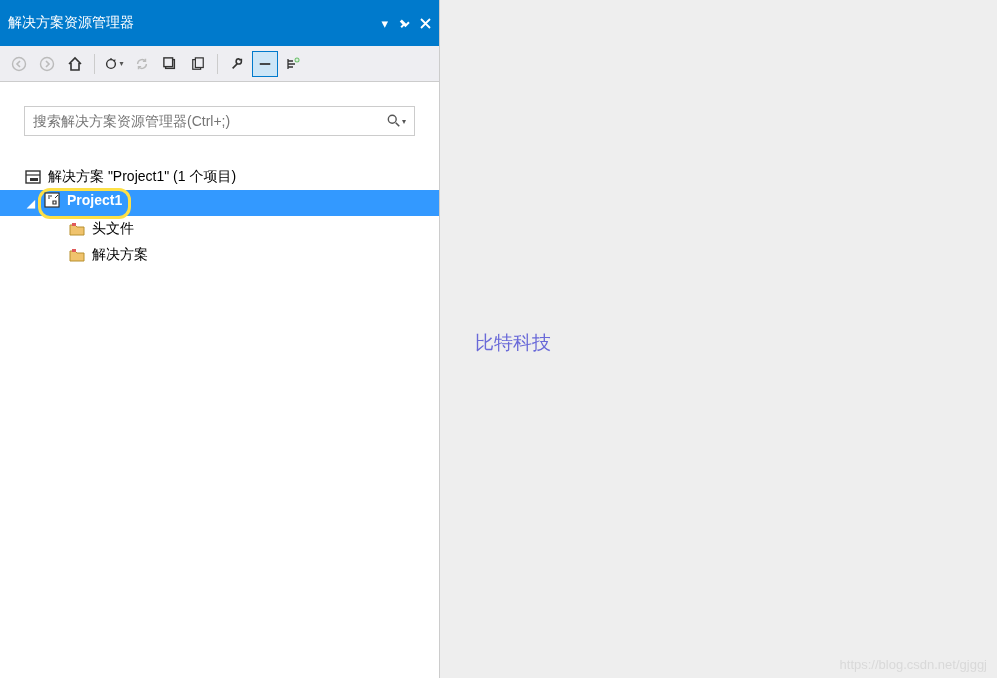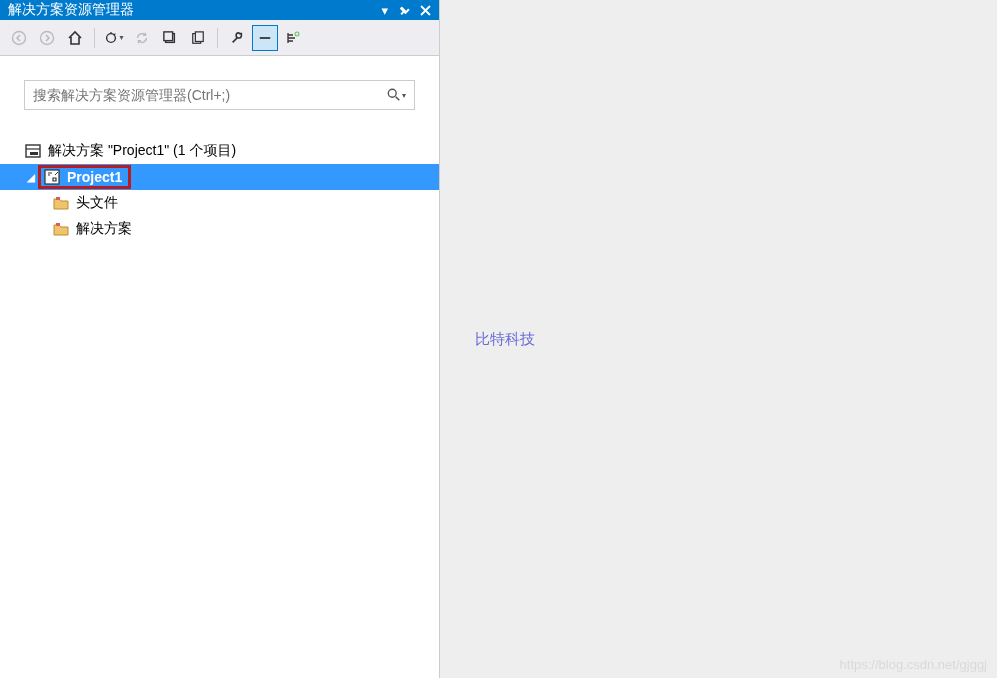--- a/index.html
+++ b/index.html
@@ -16,21 +16,21 @@
   width: 440px;
   height: 678px;
   background: #fff;
   border-right: 1px solid #ccc;
   display: flex;
   flex-direction: column;
 }
 .titlebar {
   background: #007acc;
   color: #fff;
-  height: 20px;
+  height: 46px;
   display: flex;
   align-items: center;
   padding: 0 8px;
   font-size: 14px;
 }
 .titlebar .title { flex: 1; }
 .titlebar .win-controls { display: flex; gap: 10px; align-items: center; }
 .titlebar .win-controls span { cursor: pointer; font-size: 13px; }
 .toolbar {
   height: 36px;
@@ -98,34 +98,34 @@
 .tree-row.selected .expander { color: #fff; }
 .tree-row .node-icon {
   width: 18px; height: 16px;
   display: inline-flex; align-items: center; justify-content: center;
   margin-right: 6px;
 }
 .tree-row .node-label { font-size: 14px; }
 .tree-row.project { font-weight: bold; }
 .indent-0 { padding-left: 10px; }
 .indent-1 { padding-left: 24px; }
-.indent-2 { padding-left: 52px; }
+.indent-2 { padding-left: 68px; }
 .circled {
-  border: 3px solid #b91c1c;
-  border-radius: 0;
-  padding: 1px 6px 1px 2px;
+  border: 3px solid #fde047;
+  border-radius: 12px;
+  padding: 1px 6px 8px 2px;
   display: inline-flex;
   align-items: center;
 }
 .watermark {
   position: absolute;
   top: 330px;
   left: 475px;
   color: #5b5bd6;
-  font-size: 15px;
+  font-size: 19px;
   opacity: 0.9;
 }
 .watermark2 {
   position: absolute;
   bottom: 6px;
   right: 10px;
   color: #d9d9d9;
   font-size: 13px;
 }
 svg { display: block; }

